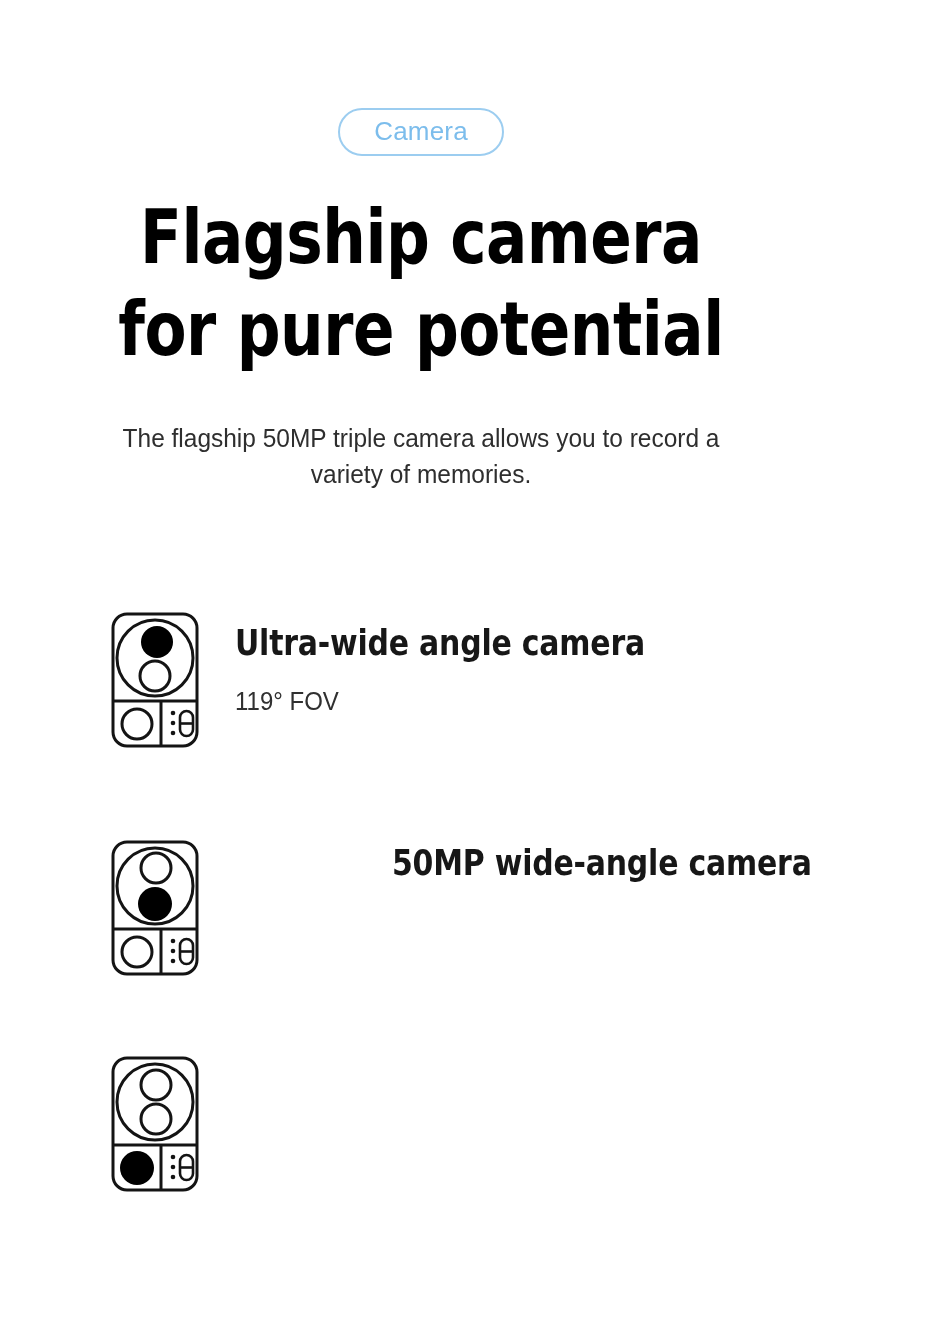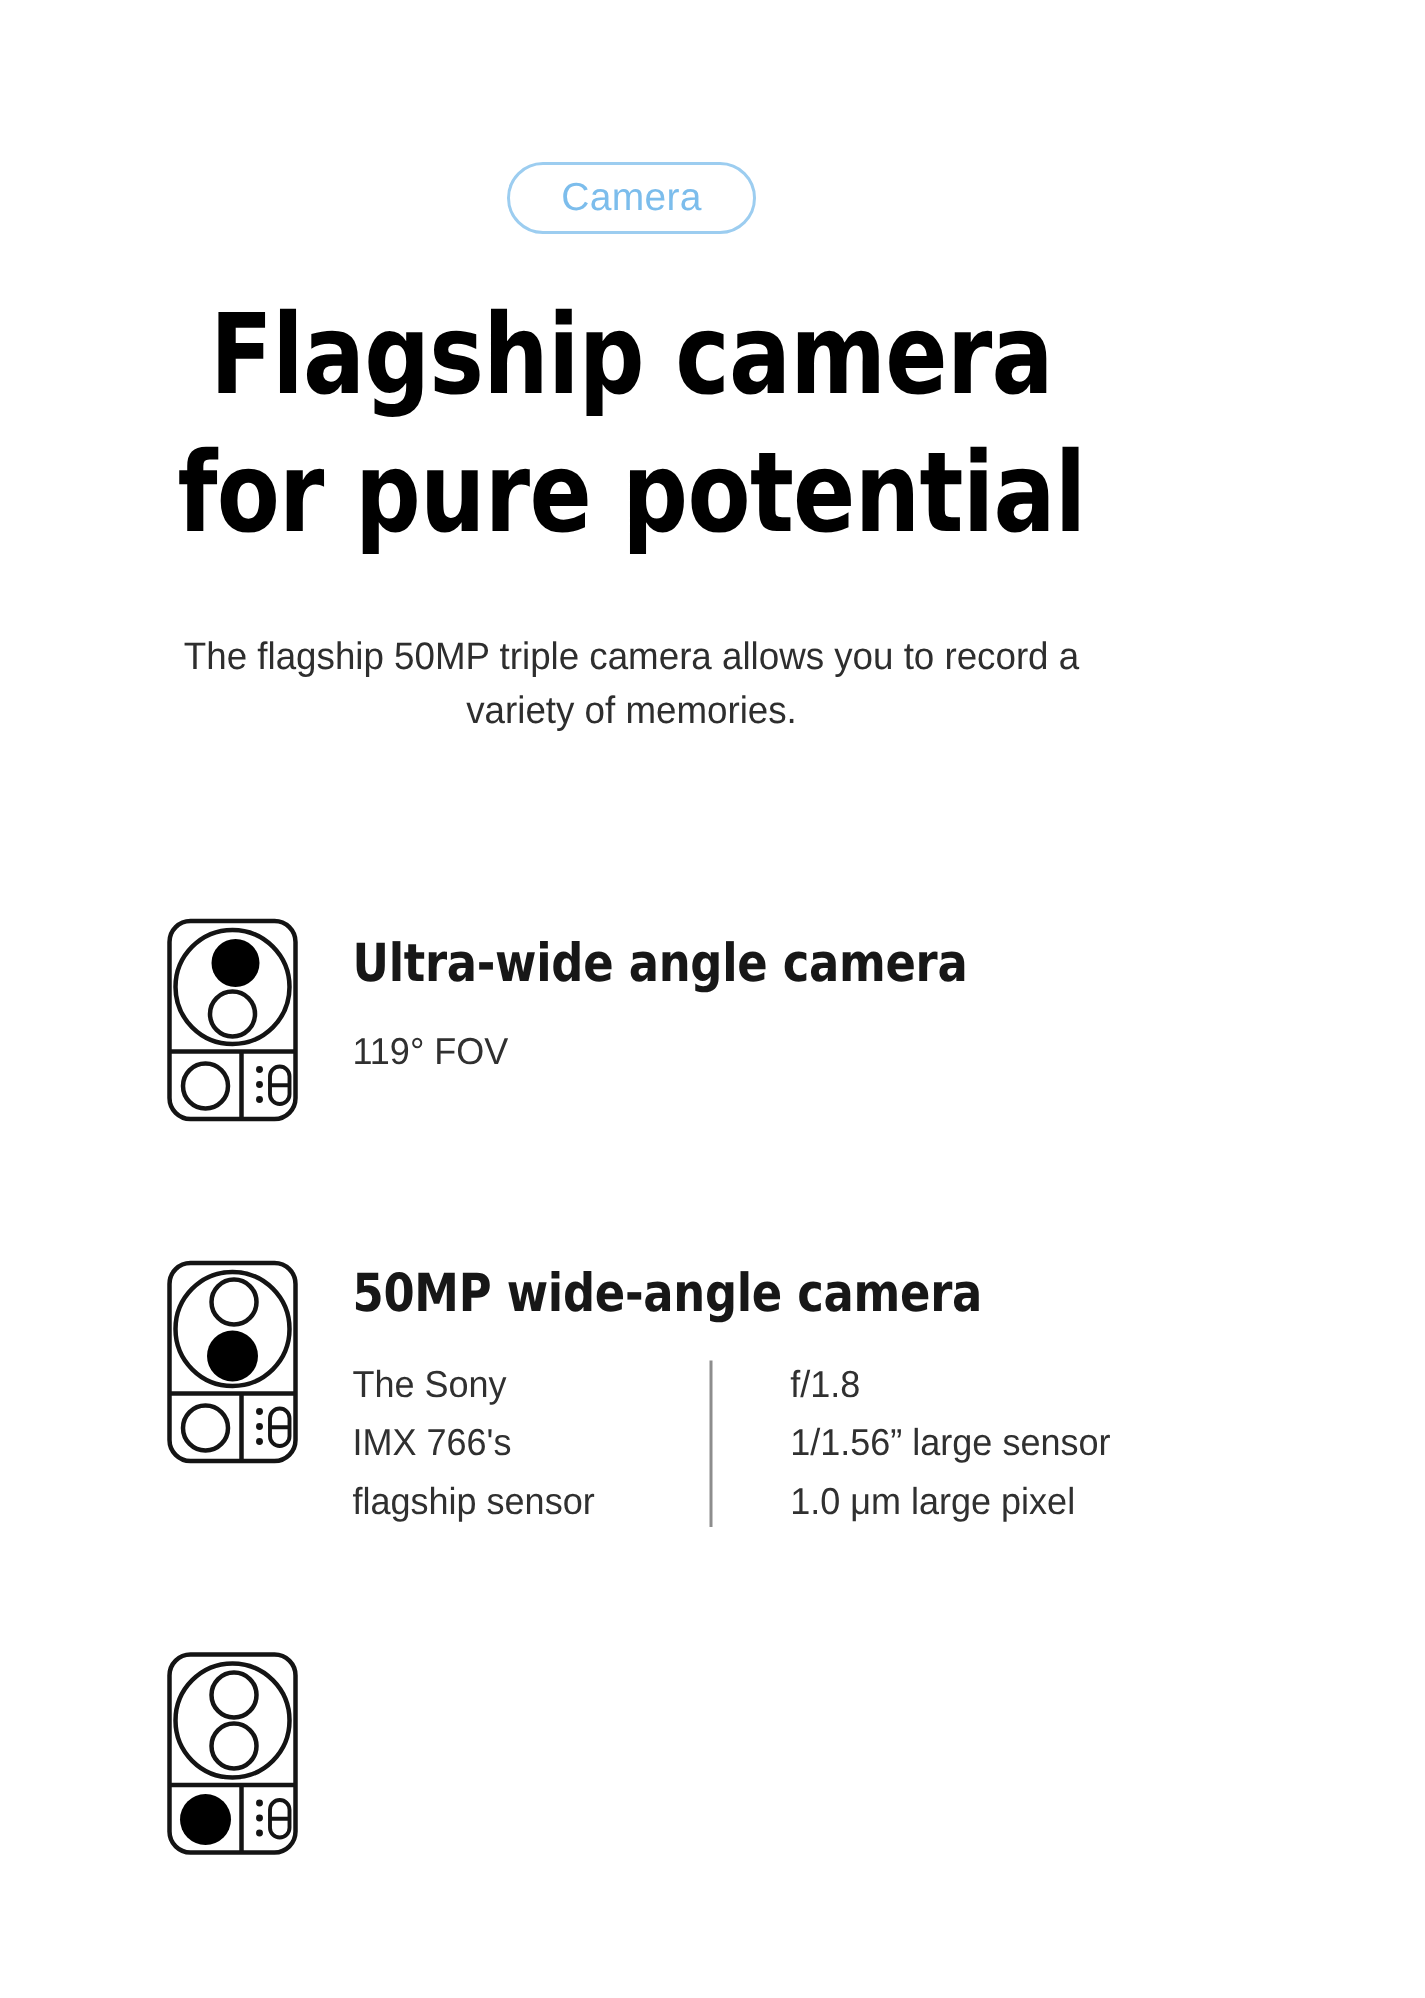--- a/index.html
+++ b/index.html
@@ -88,21 +88,21 @@
     flex: 0 0 auto;
     width: 88px;
     padding-top: 2px;
   }
 
   .feature-body {
     flex: 1 1 auto;
     padding-left: 36px;
     padding-top: 14px;
   }
-  .feature.f2 .feature-body { padding-top: 6px; }
+  .feature.f2 .feature-body { padding-top: 6px; text-align: right; }
   .feature.f3 .feature-body { padding-top: 24px; }
 
   .feature-title {
     margin: 0;
     font-family: "DejaVu Sans Condensed", "Liberation Sans Narrow", "Liberation Sans", sans-serif;
     font-weight: 700;
     font-size: 35px;
     line-height: 1.1;
     color: #171717;
     letter-spacing: -0.2px;
@@ -199,33 +199,20 @@
           <circle cx="26" cy="112" r="15" fill="#fff" stroke="#141414" stroke-width="3"></circle>
           <circle cx="62" cy="101" r="2.3" fill="#141414"></circle>
           <circle cx="62" cy="111" r="2.3" fill="#141414"></circle>
           <circle cx="62" cy="121" r="2.3" fill="#141414"></circle>
           <rect x="69" y="99" width="13" height="25" rx="6.5" ry="6.5" fill="#fff" stroke="#141414" stroke-width="2.6"></rect>
           <line x1="69" y1="111.5" x2="82" y2="111.5" stroke="#141414" stroke-width="2.6"></line>
         </svg>
       </div>
       <div class="feature-body">
         <h2 class="feature-title">50MP wide-angle camera</h2>
-        <div class="spec-cols">
-          <div class="spec-col left">
-            <span class="spec-line">The Sony</span>
-            <span class="spec-line">IMX 766's</span>
-            <span class="spec-line">flagship sensor</span>
-          </div>
-          <div class="spec-divider"></div>
-          <div class="spec-col right">
-            <span class="spec-line">f/1.8</span>
-            <span class="spec-line">1/1.56” large sensor</span>
-            <span class="spec-line">1.0 μm large pixel</span>
-          </div>
-        </div>
       </div>
     </div>
 
     <div class="feature f3">
       <div class="icon-wrap">
         <svg class="cam-icon" width="88" height="136" viewBox="0 0 88 136" aria-hidden="true">
           <rect x="2" y="2" width="84" height="132" rx="14" ry="14" fill="#fff" stroke="#141414" stroke-width="3"></rect>
           <line x1="2" y1="89" x2="86" y2="89" stroke="#141414" stroke-width="3"></line>
           <line x1="50" y1="89" x2="50" y2="134" stroke="#141414" stroke-width="3"></line>
           <circle cx="44" cy="46" r="38" fill="#fff" stroke="#141414" stroke-width="3"></circle>

